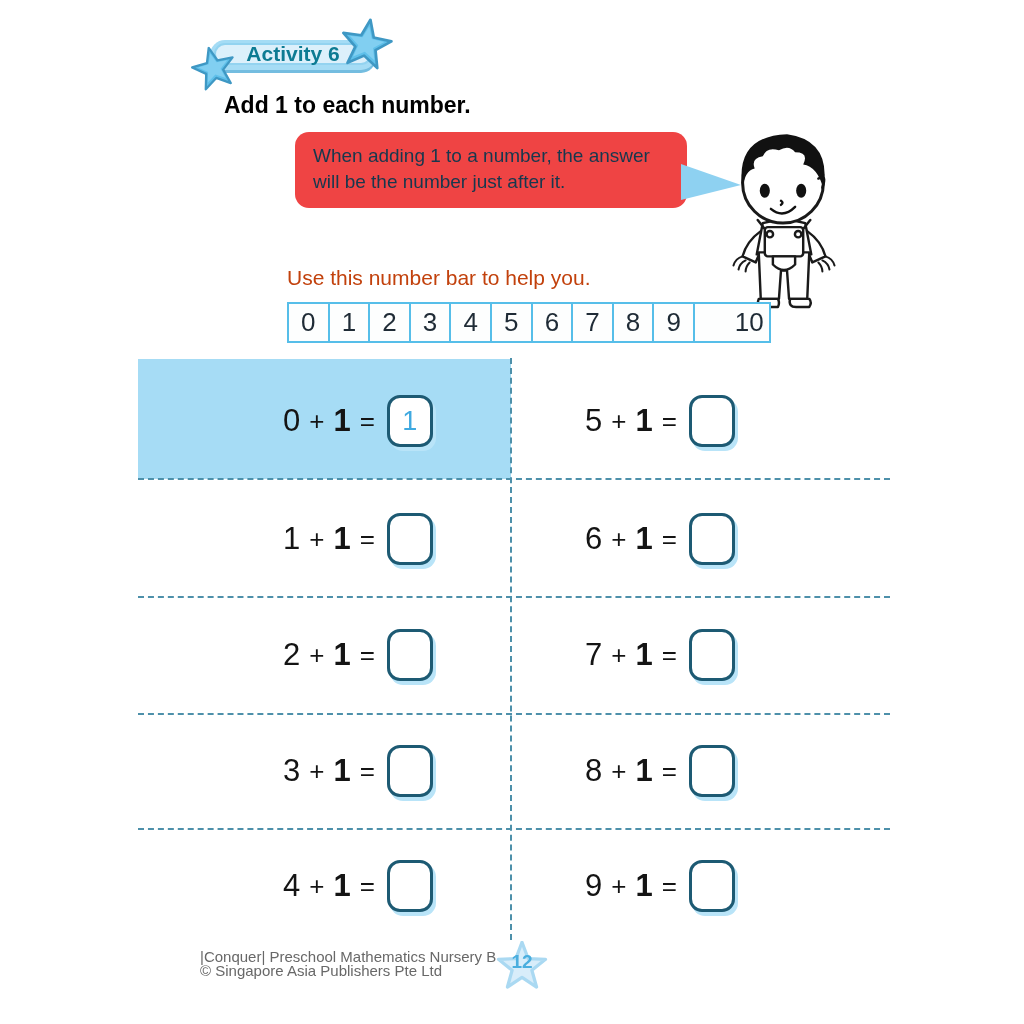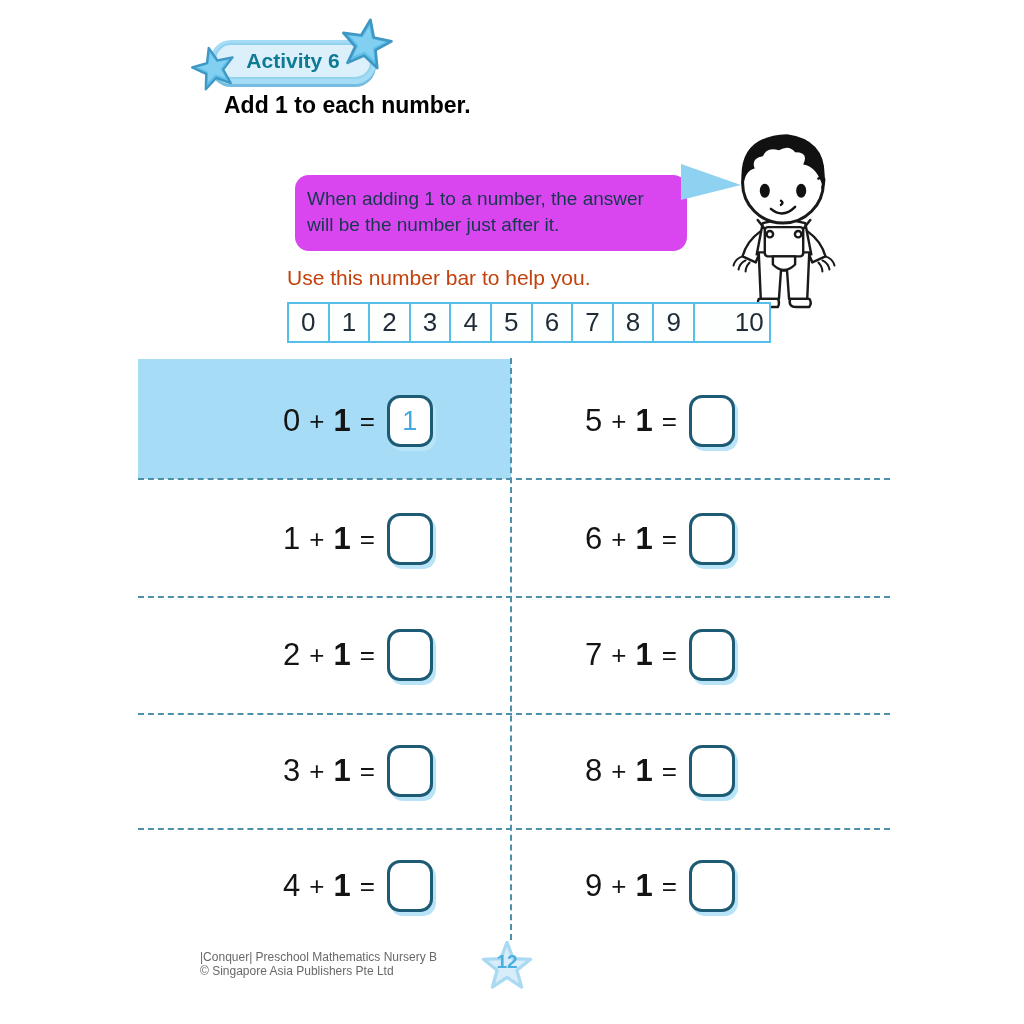--- a/index.html
+++ b/index.html
@@ -1,34 +1,34 @@
 <!DOCTYPE html>
 <html><head>
 <meta charset="utf-8">
 <style>
   html,body{margin:0;padding:0;background:#fff;}
   .page{position:relative;width:1024px;height:1024px;background:#ffffff;overflow:hidden;
         font-family:"Liberation Sans", sans-serif;color:#1c1c1c;}
 
   
   .badge-wrap{position:absolute;left:191px;top:18px;width:210px;height:78px;}
-  .badge-pill{position:absolute;left:19px;top:22px;width:166px;height:44px;
+  .badge-pill{position:absolute;left:19px;top:22px;width:166px;height:30px;
       background:#a5dcf5;border-radius:21px;box-shadow:0 3px 0 #74bde0;}
   .badge-inner{position:absolute;left:4px;top:3px;right:4px;bottom:5px;background:#dcf0fb;
       border:2px solid #93d3f0;border-radius:17px;display:flex;align-items:center;justify-content:center;
       font-size:21px;font-weight:bold;color:#0d7b93;}
   .star-svg{position:absolute;}
 
   
   .instruction{position:absolute;left:224px;top:92px;font-size:23px;font-weight:bold;color:#000000;}
 
   
-  .bubble{position:absolute;left:295px;top:132px;width:392px;height:76px;background:#d946ef;
-      border-radius:14px;box-sizing:border-box;padding:11px 12px;
-      font-size:19px;line-height:1.35;color:#16384e;margin-top:43px;}
+  .bubble{position:absolute;left:295px;top:132px;width:392px;height:76px;background:#ef4444;
+      border-radius:14px;box-sizing:border-box;padding:11px 18px;
+      font-size:19px;line-height:1.35;color:#16384e;}
   .bubble-tail{position:absolute;left:681px;top:158px;}
 
   
   .boy{position:absolute;left:698px;top:122px;}
 
   
   .helper{position:absolute;left:287px;top:266px;font-size:21px;color:#c2410c;}
   .numbar{position:absolute;left:287px;top:302px;display:flex;border:2px solid #56bee9;background:#fff;}
   .numbar .cell{width:38.6px;height:37px;display:flex;align-items:center;justify-content:center;
       font-size:26px;color:#1f2b36;border-right:2px solid #56bee9;background:#fdfefe;}
@@ -41,22 +41,22 @@
   .eq{position:absolute;display:flex;align-items:center;gap:9px;height:58px;}
   .eq .num{font-size:31px;color:#141414;}
   .eq .b1{font-weight:bold;}
   .eq .op{font-size:26px;color:#141414;}
   .answer-box{width:46px;height:52px;box-sizing:border-box;border:3px solid #1d5a73;border-radius:13px;
       background:#fff;box-shadow:3px 4px 0 #b9e4f8;display:flex;align-items:center;justify-content:center;
       margin-left:3px;}
   .ans{font-size:27px;color:#3fa9e0;}
 
   
-  .footer{position:absolute;left:200px;top:950px;font-size:12px;line-height:14px;color:#686868;}
-  .page-star{position:absolute;left:481px;top:941px;width:52px;height:52px;}
+  .footer{position:absolute;left:200px;top:950px;font-size:15px;line-height:14px;color:#686868;}
+  .page-star{position:absolute;left:496px;top:941px;width:52px;height:52px;}
   .page-star .pnum{position:absolute;left:0;top:10px;width:52px;text-align:center;
       font-size:19px;font-weight:bold;color:#4aaede;}
 </style>
 </head>
 <body>
 
 <div class="page">
 
   <div class="badge-wrap">
     <div class="badge-pill">

